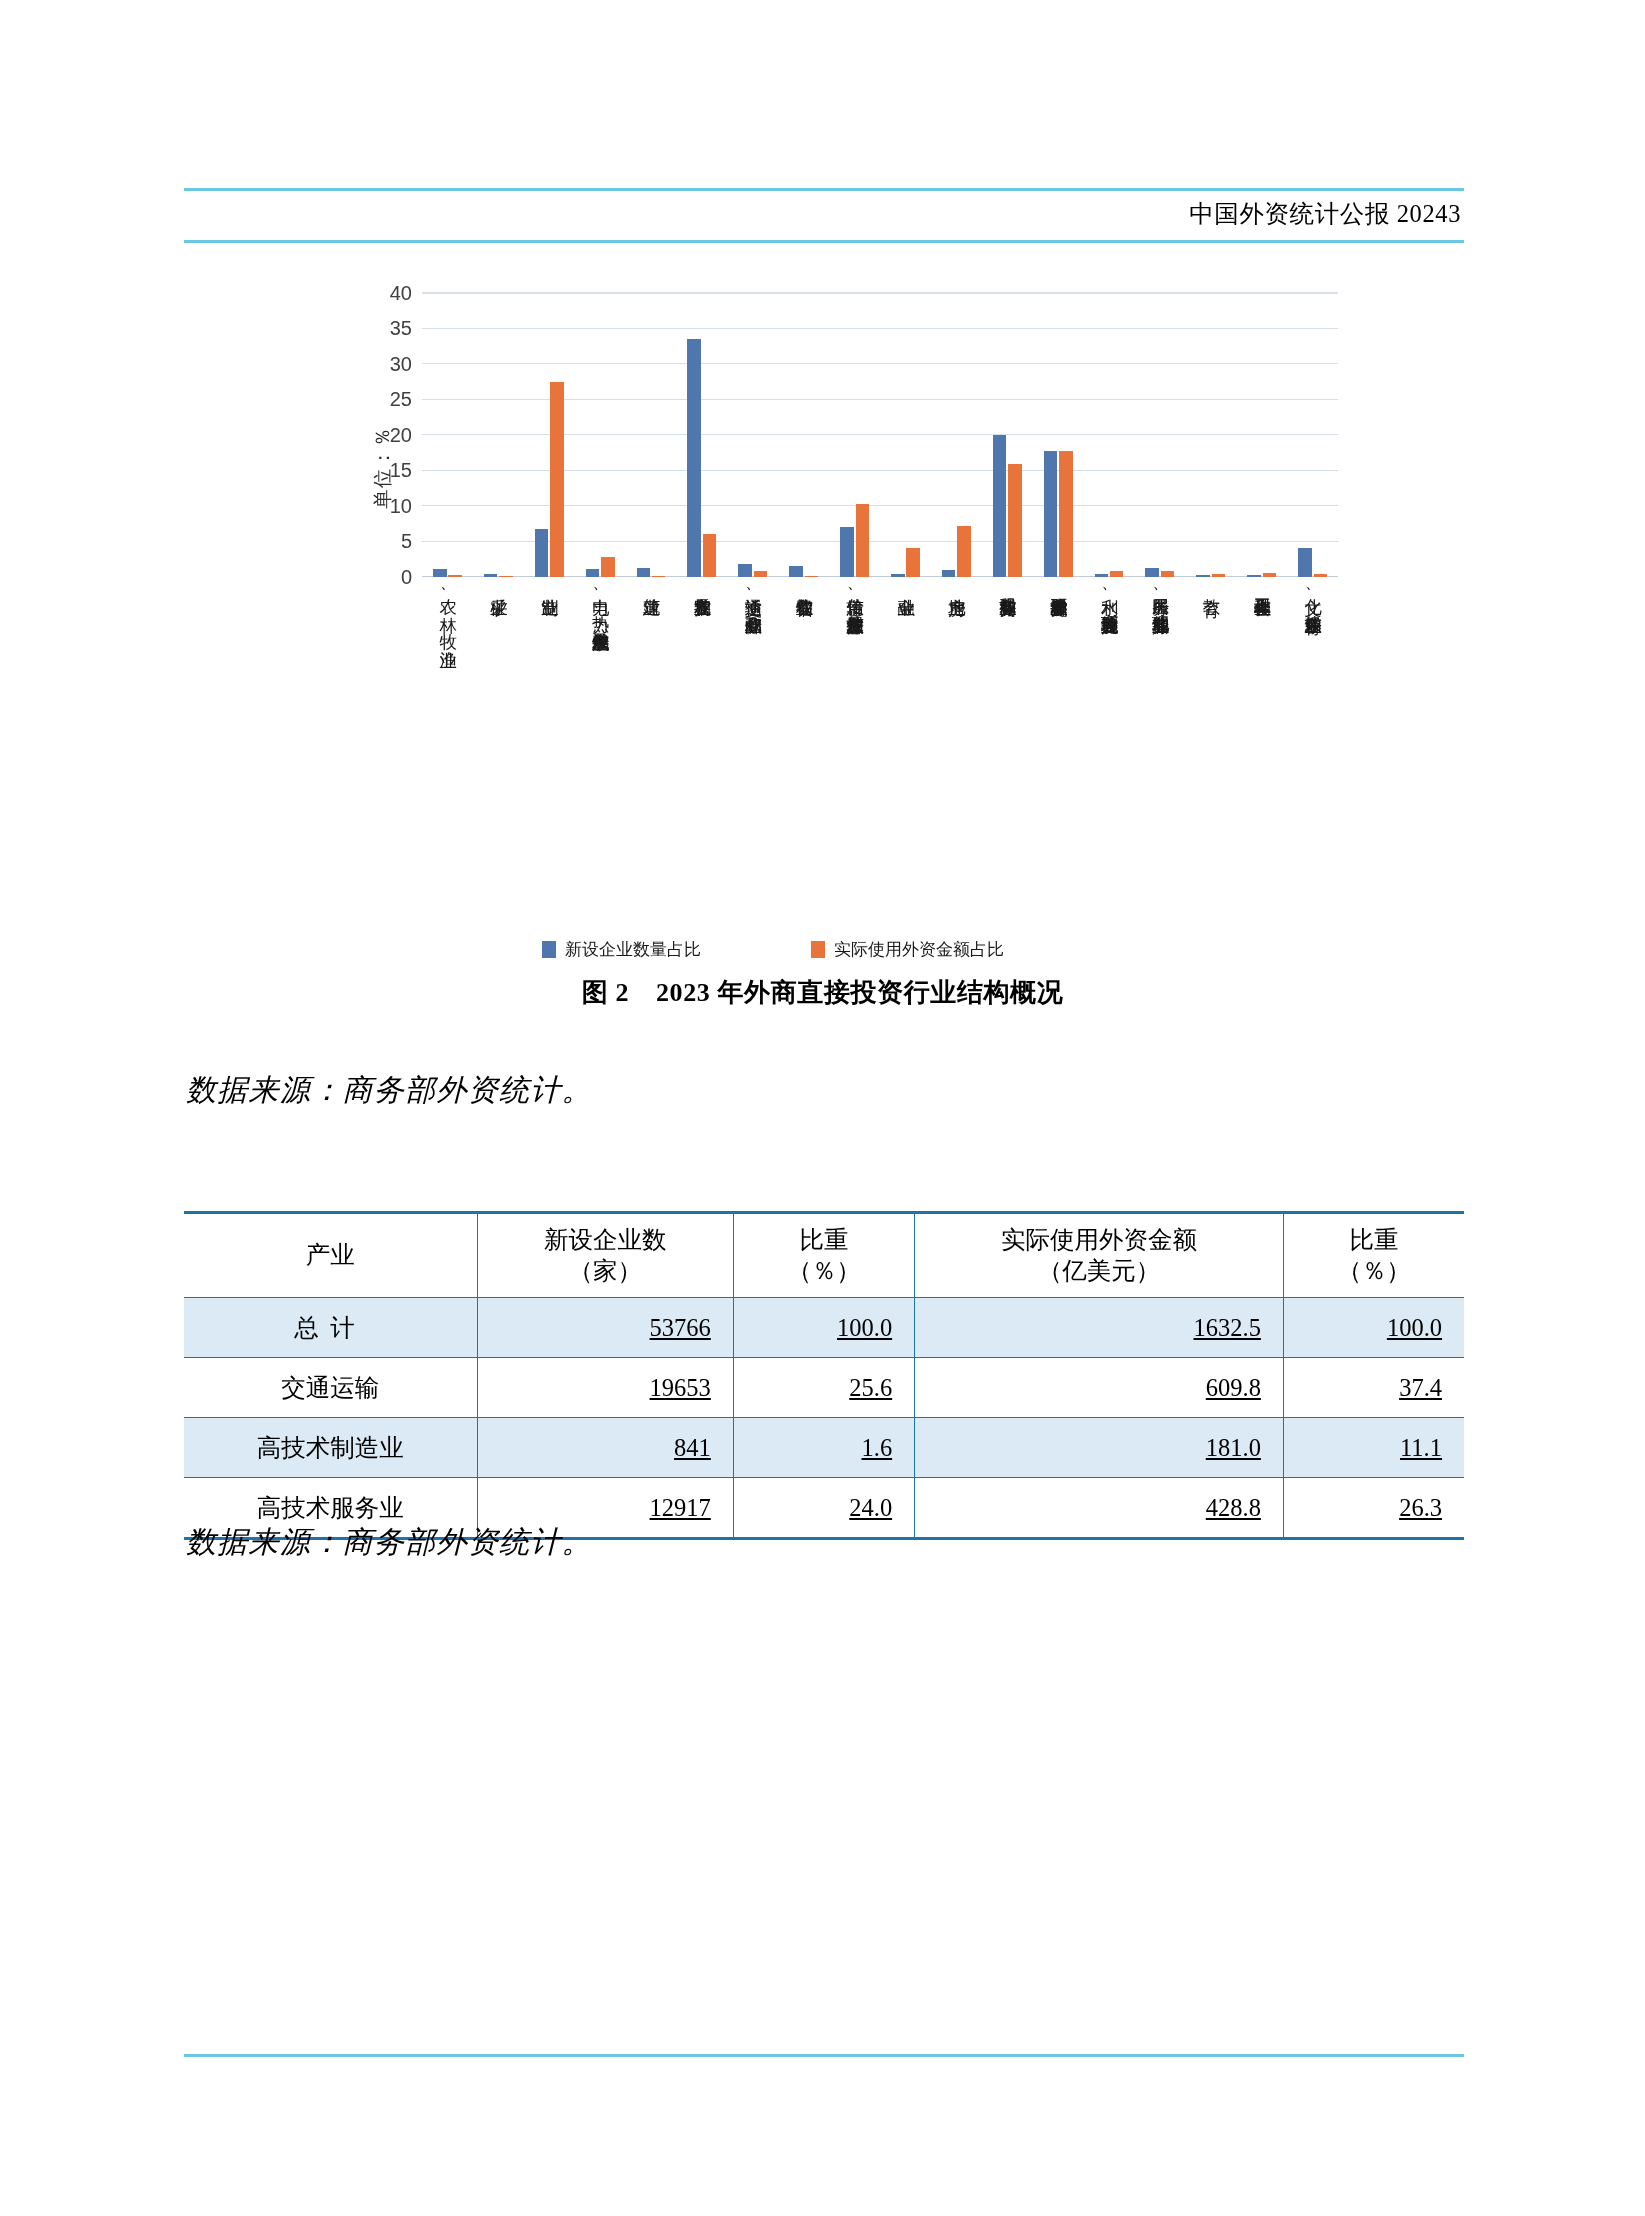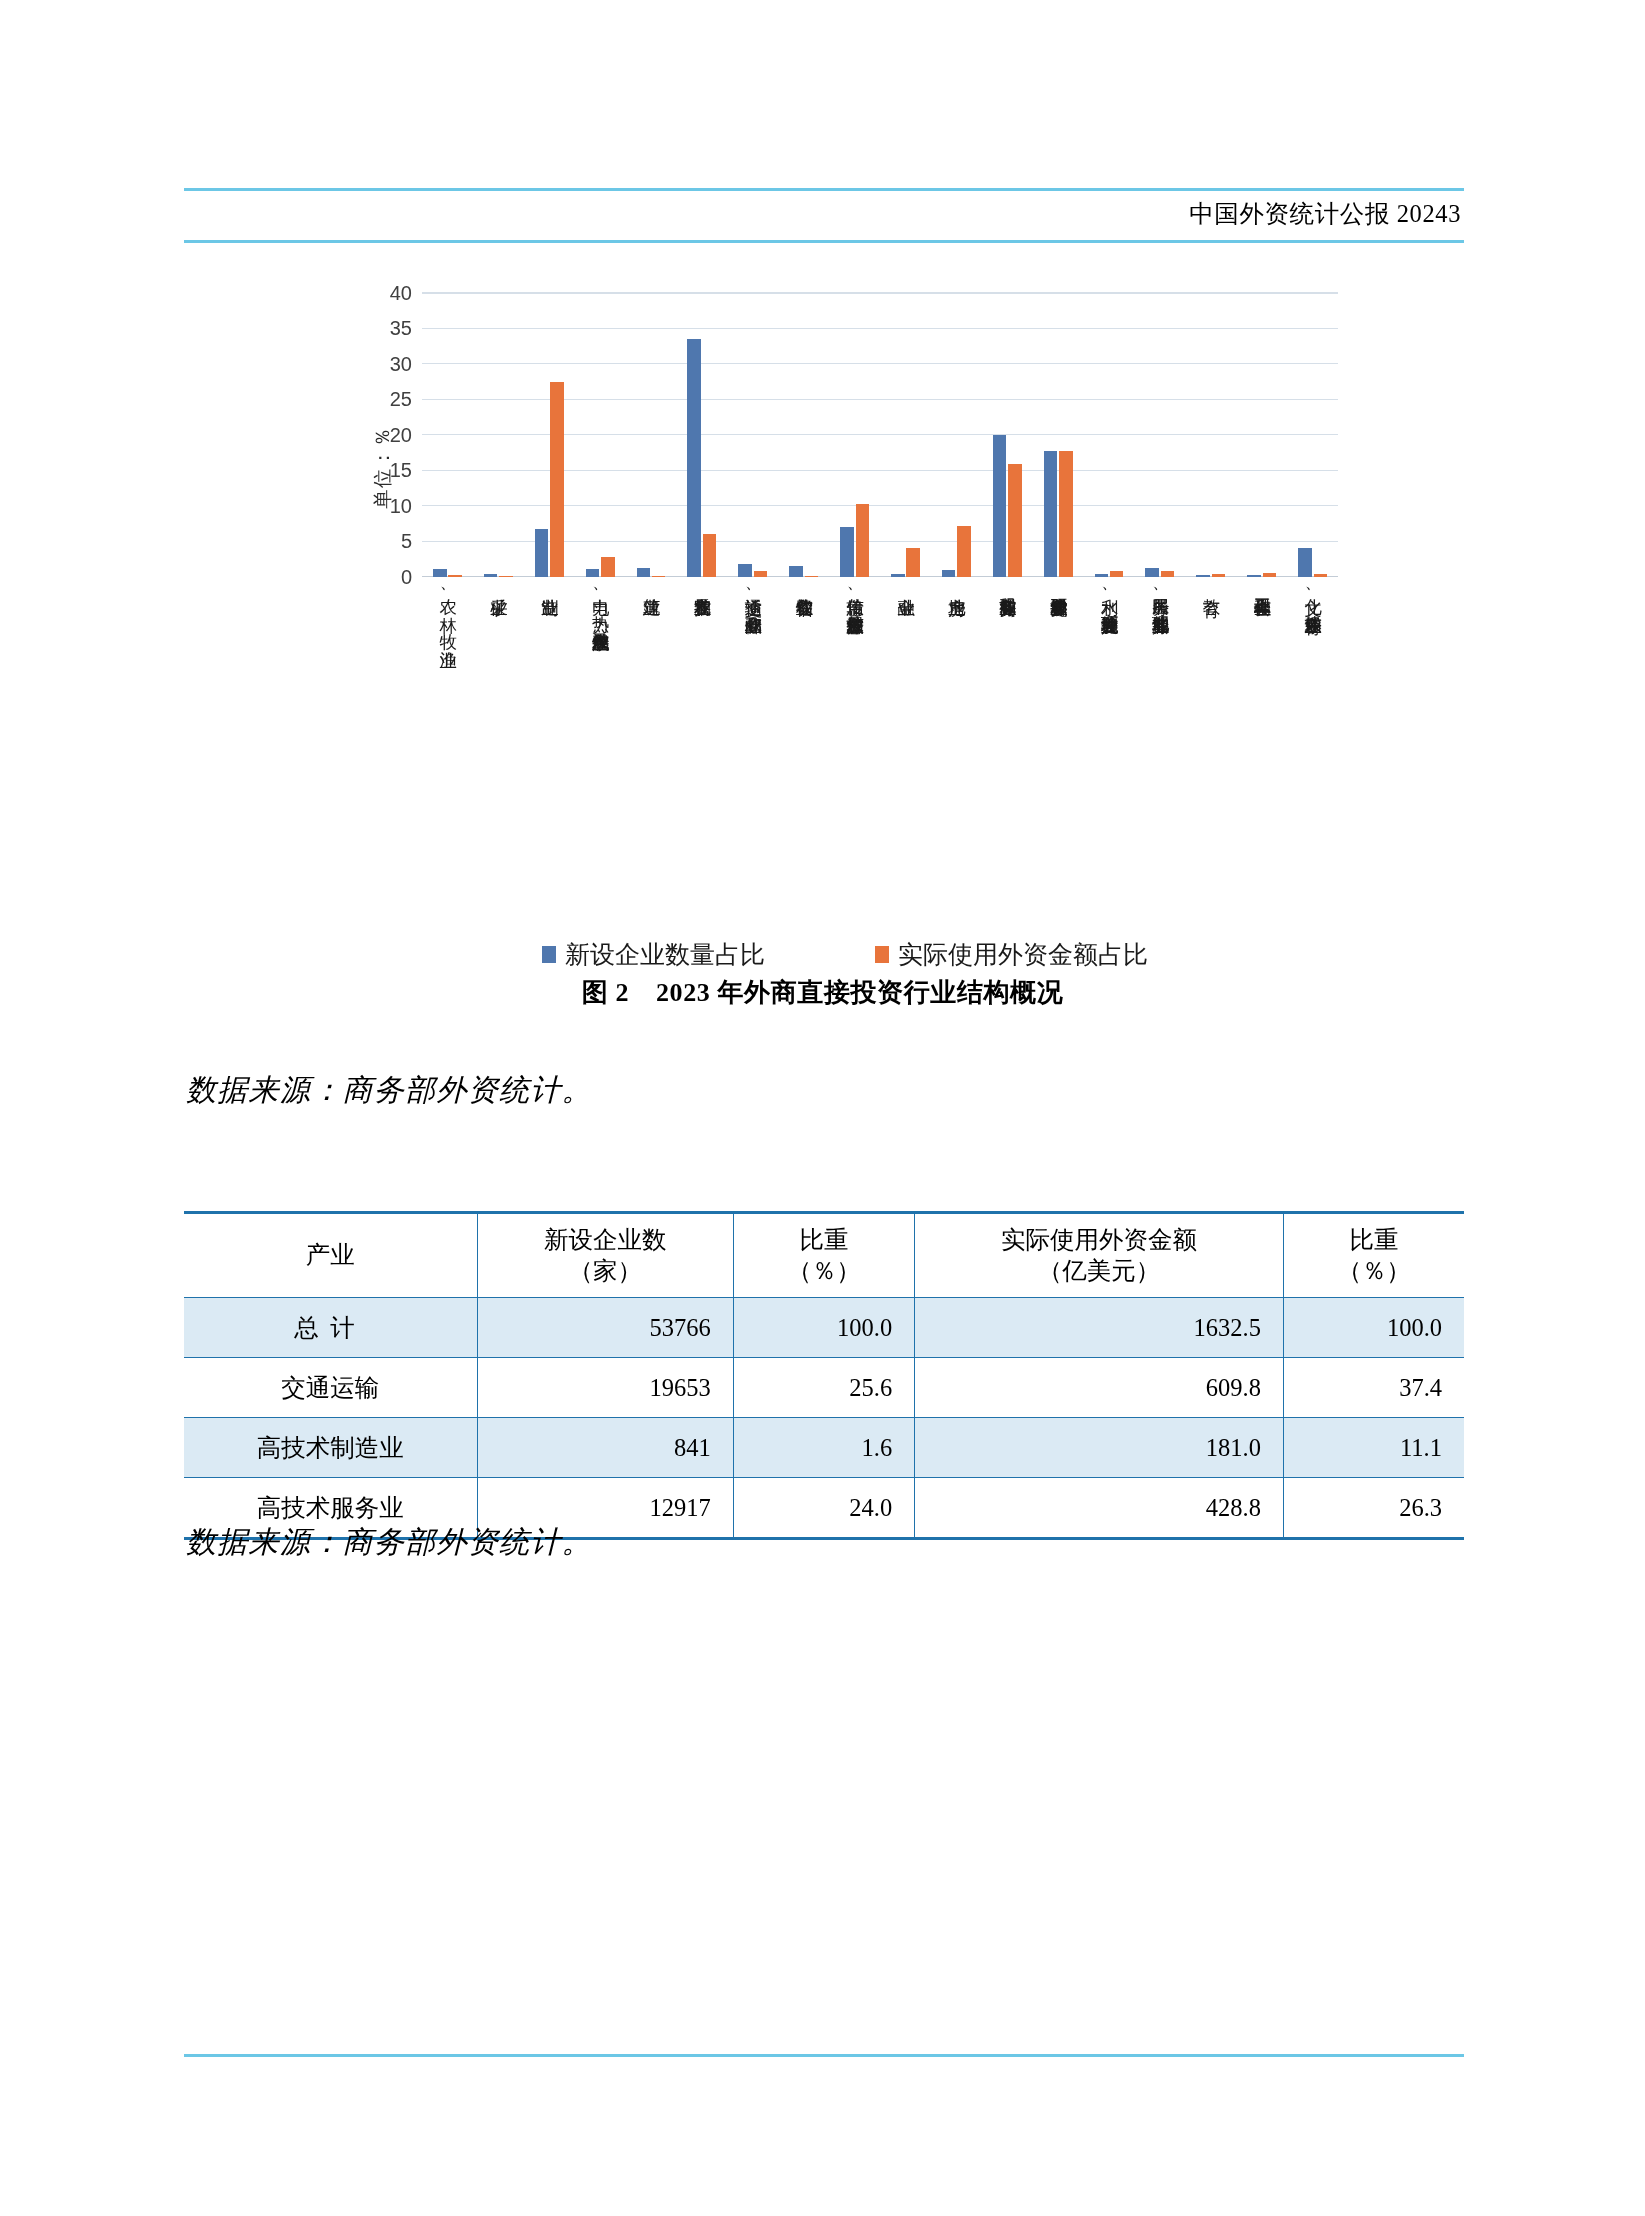--- a/index.html
+++ b/index.html
@@ -169,21 +169,21 @@
     top: 645px;
     width: 645px;
     display: flex;
     gap: 110px;
     align-items: center;
   }
   .legend-item {
     display: flex;
     align-items: center;
     gap: 9px;
-    font-size: 25px;
+    font-size: 17px;
     font-family: "Liberation Sans", sans-serif;
     color: #1a1a1a;
     white-space: nowrap;
     text-align: center;
   }
   .legend-swatch {
     width: 14px;
     height: 17px;
     display: inline-block;
   }
@@ -261,21 +261,21 @@
     height: 59px;
     vertical-align: middle;
     border-bottom: 1.9px solid #1f72ab;
   }
   table.data-table tbody tr td:first-child { border-left: none; }
   table.data-table tbody tr td:last-child  { border-right: none; }
   table.data-table tbody tr.shaded td { background: #dbeaf4; }
   table.data-table tbody tr:last-child td { border-bottom: 3.9px solid #1f72ab; }
 
   td.cell-label  { text-align: center; }
-  td.cell-num    { text-align: right; }
+  td.cell-num    { text-align: right; text-decoration: underline; }
 
   .spaced { letter-spacing: 11.6px; padding-left: 11.6px; }
 
   
   .footer-rule {
     position: absolute;
     left: 184px;
     top: 2054px;
     width: 1280px;
     height: 3.2px;

